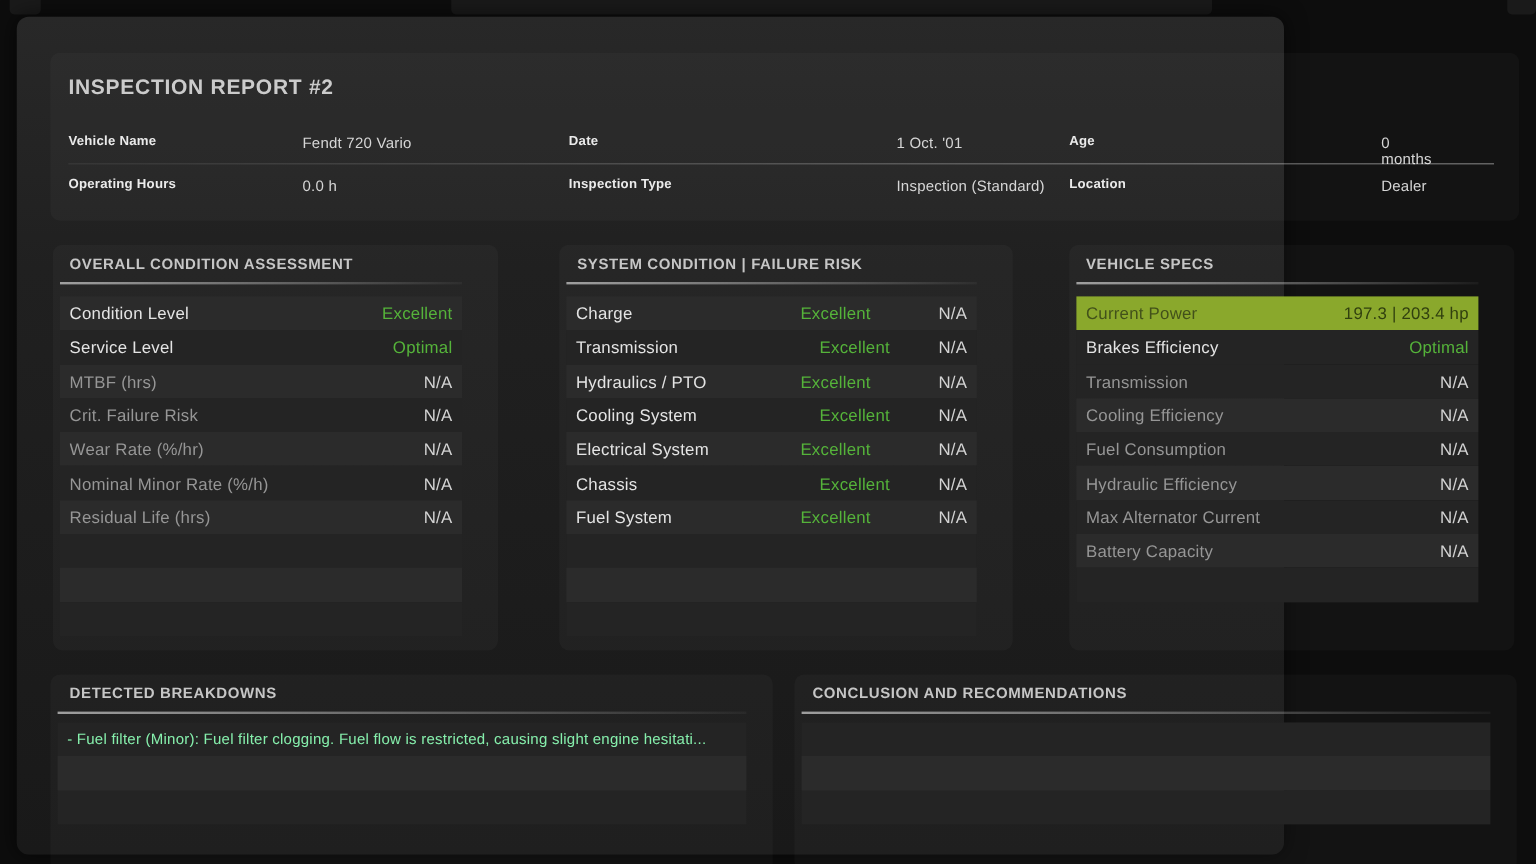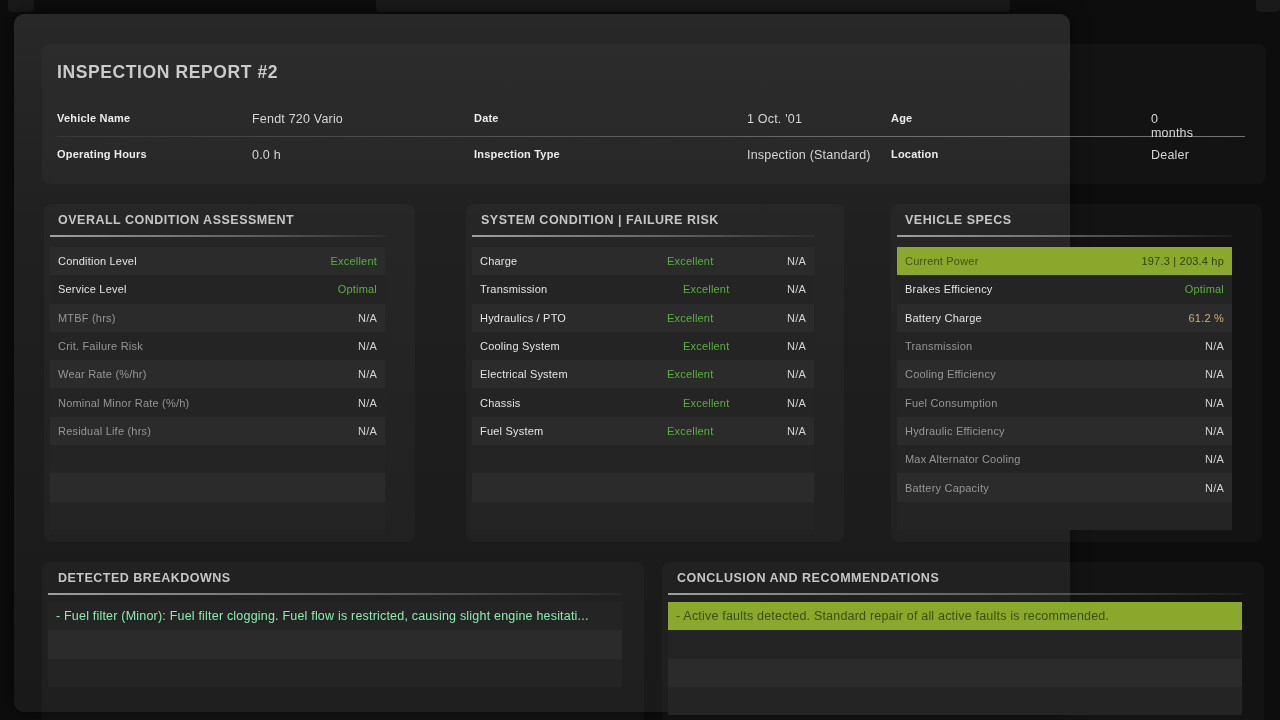--- a/index.html
+++ b/index.html
@@ -37,21 +37,21 @@
     position:absolute;top:9px;margin:0;
     font-size:12.5px;font-weight:bold;color:#c6c6c6;letter-spacing:.5px;
   }
   .panel-hr{
     position:absolute;top:31px;height:2px;
     background:linear-gradient(90deg,rgba(200,200,200,.75),rgba(200,200,200,.28) 70%,rgba(200,200,200,.05));
   }
   .rows{position:absolute;}
   .row{
     display:flex;align-items:center;height:28.3px;padding:0 8px;
-    font-size:11px;letter-spacing:.2px;color:#e4e4e4;
+    font-size:14px;letter-spacing:.2px;color:#e4e4e4;
   }
   .row.light{background:#2b2b2b;}
   .row.dark{background:#242424;gap:16px;}
   .row.hl{background:var(--lime);}
   .row .lbl{flex:0 1 auto;white-space:nowrap;overflow:hidden;}
   .row .lbl.dim{color:#969696;}
   .row .val{margin-left:auto;white-space:nowrap;}
   .val.green{color:var(--green);}
   .val.gold{color:var(--gold);}
   .val.na{color:#d3d3d3;}
@@ -197,42 +197,38 @@
       <div class="panel-hr"></div>
       <div class="rows" id="specs-rows">
           <div class="row hl">
             <span class="lbl">Current Power</span>
             <span class="val plain">197.3 | 203.4 hp</span>
           </div>
           <div class="row dark">
             <span class="lbl">Brakes Efficiency</span>
             <span class="val green">Optimal</span>
           </div>
-          <div class="row light">
-            <span class="lbl">Battery Charge</span>
-            <span class="val gold">61.2 %</span>
-          </div>
           <div class="row dark">
             <span class="lbl dim">Transmission</span>
             <span class="val na">N/A</span>
           </div>
           <div class="row light">
             <span class="lbl dim">Cooling Efficiency</span>
             <span class="val na">N/A</span>
           </div>
           <div class="row dark">
             <span class="lbl dim">Fuel Consumption</span>
             <span class="val na">N/A</span>
           </div>
           <div class="row light">
             <span class="lbl dim">Hydraulic Efficiency</span>
             <span class="val na">N/A</span>
           </div>
           <div class="row dark">
-            <span class="lbl dim">Max Alternator Cooling</span>
+            <span class="lbl dim">Max Alternator Current</span>
             <span class="val na">N/A</span>
           </div>
           <div class="row light">
             <span class="lbl dim">Battery Capacity</span>
             <span class="val na">N/A</span>
           </div>
           <div class="row dark"></div>
         </div>
     </div>
 
@@ -245,23 +241,20 @@
           </div>
           <div class="row light"></div>
           <div class="row dark"></div>
         </div>
     </div>
 
     <div class="card" id="card-conclusion">
       <h2 class="panel-title">CONCLUSION AND RECOMMENDATIONS</h2>
       <div class="panel-hr"></div>
       <div class="rows" id="conclusion-rows">
-          <div class="row hl item-row">
-            <span class="txt">- Active faults detected. Standard repair of all active faults is recommended.</span>
-          </div>
           <div class="row dark"></div>
           <div class="row light"></div>
           <div class="row dark"></div>
         </div>
     </div>
 
   </div>
 </div>
 
 </body></html>

